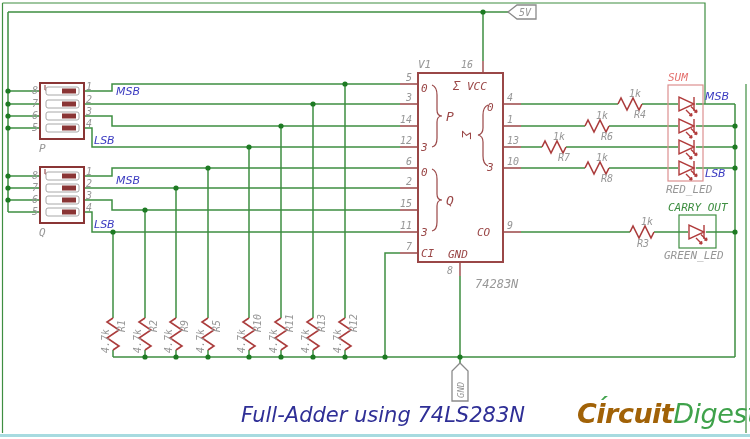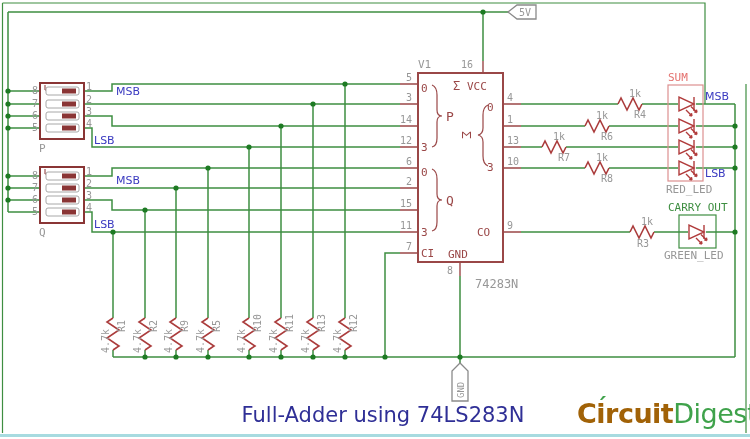--- a/index.html
+++ b/index.html
@@ -1,17 +1,17 @@
 <!DOCTYPE html>
 <html><head>
 <meta charset="utf-8">
 <style>
   html,body{margin:0;padding:0;background:#ffffff;}
   .stage{position:relative;width:750px;height:439px;background:#ffffff;overflow:hidden;
-         font-family:"DejaVu Sans Mono",monospace;}
+         font-family:"DejaVu Sans Mono",monospace;font-style:italic;}
   svg{position:absolute;left:0;top:0;}
   text{font-family:"DejaVu Sans Mono",monospace;}
   .t-gray{fill:#979797;}
   .t-maroon{fill:#9a4747;}
   .t-blue{fill:#3a3ac0;font-family:"DejaVu Sans",sans-serif;}
   .t-pink{fill:#e4716e;}
   .t-green{fill:#3e8e41;}
   .s10{font-size:10px;}
   .s11{font-size:11px;}
   .s12{font-size:12px;}

